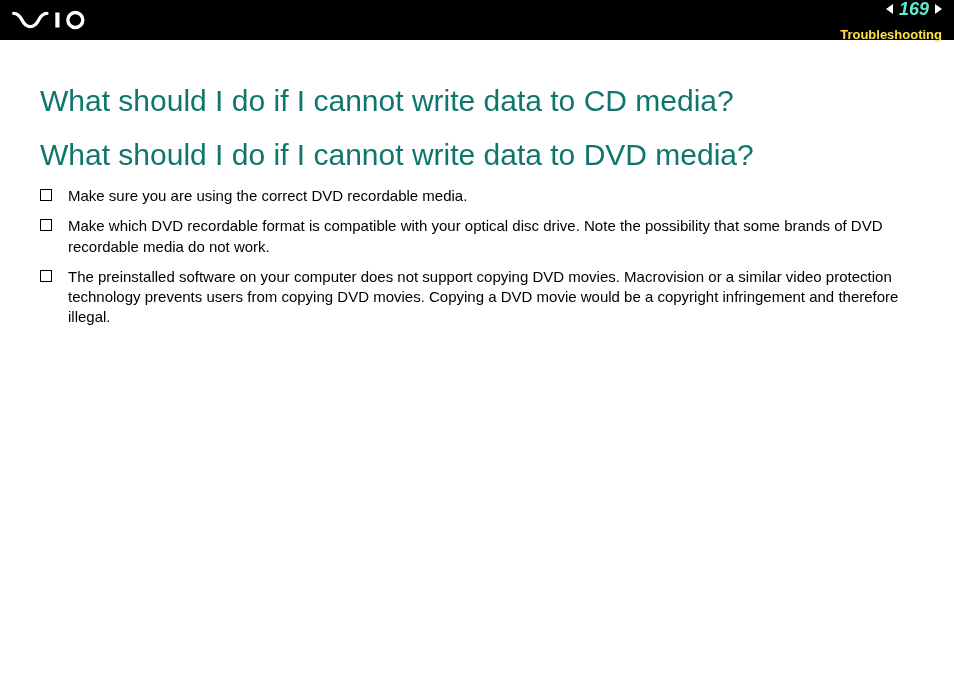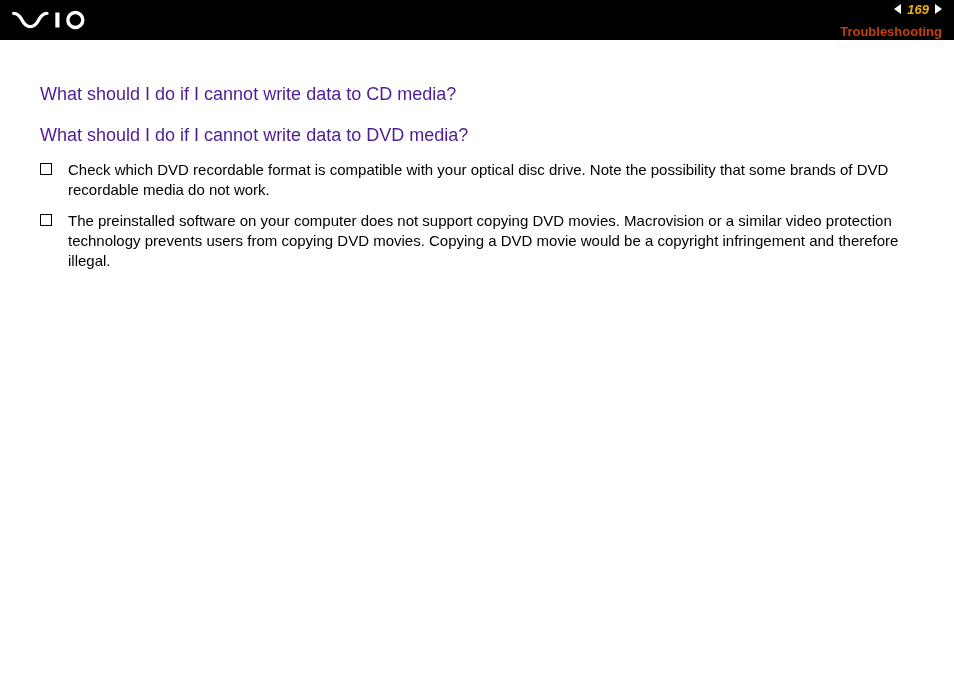--- a/index.html
+++ b/index.html
@@ -60,42 +60,42 @@
       border-right: 7px solid #ffffff;
     }
 
     .nav-arrow-right {
       border-top: 5px solid transparent;
       border-bottom: 5px solid transparent;
       border-left: 7px solid #ffffff;
     }
 
     .page-number {
-      color: #eab308;
+      color: #5eead4;
       font-weight: bold;
       font-style: italic;
-      font-size: 13px;
+      font-size: 18px;
       padding: 0 2px;
       text-align: center;
     }
 
     .section-label {
-      color: #c2410c;
+      color: #fde047;
       font-weight: bold;
       font-size: 13px;
       margin-top: 7px;
     }
 
     .content {
       padding: 44px 40px 20px 40px;
     }
 
     .question-heading {
-      color: #4c1d95;
-      font-size: 18px;
+      color: #0f766e;
+      font-size: 30px;
       font-weight: normal;
       margin-bottom: 14px;
       margin-top: 0;
     }
 
     .question-heading.second {
       margin-top: 20px;
     }
 
     .bullet-list {
@@ -148,20 +148,24 @@
 
 <div class="content">
   <h2 class="question-heading">What should I do if I cannot write data to CD media?</h2>
   <ul class="bullet-list">
   </ul>
 
   <h2 class="question-heading second">What should I do if I cannot write data to DVD media?</h2>
   <ul class="bullet-list">
     <li class="bullet-item">
       <span class="bullet-marker"></span>
-      <span class="bullet-text">Check which DVD recordable format is compatible with your optical disc drive. Note the possibility that some brands of DVD recordable media do not work.</span>
+      <span class="bullet-text">Make sure you are using the correct DVD recordable media.</span>
+    </li>
+    <li class="bullet-item">
+      <span class="bullet-marker"></span>
+      <span class="bullet-text">Make which DVD recordable format is compatible with your optical disc drive. Note the possibility that some brands of DVD recordable media do not work.</span>
     </li>
     <li class="bullet-item">
       <span class="bullet-marker"></span>
       <span class="bullet-text">The preinstalled software on your computer does not support copying DVD movies. Macrovision or a similar video protection technology prevents users from copying DVD movies. Copying a DVD movie would be a copyright infringement and therefore illegal.</span>
     </li>
   </ul>
 </div>
 
 </body></html>

